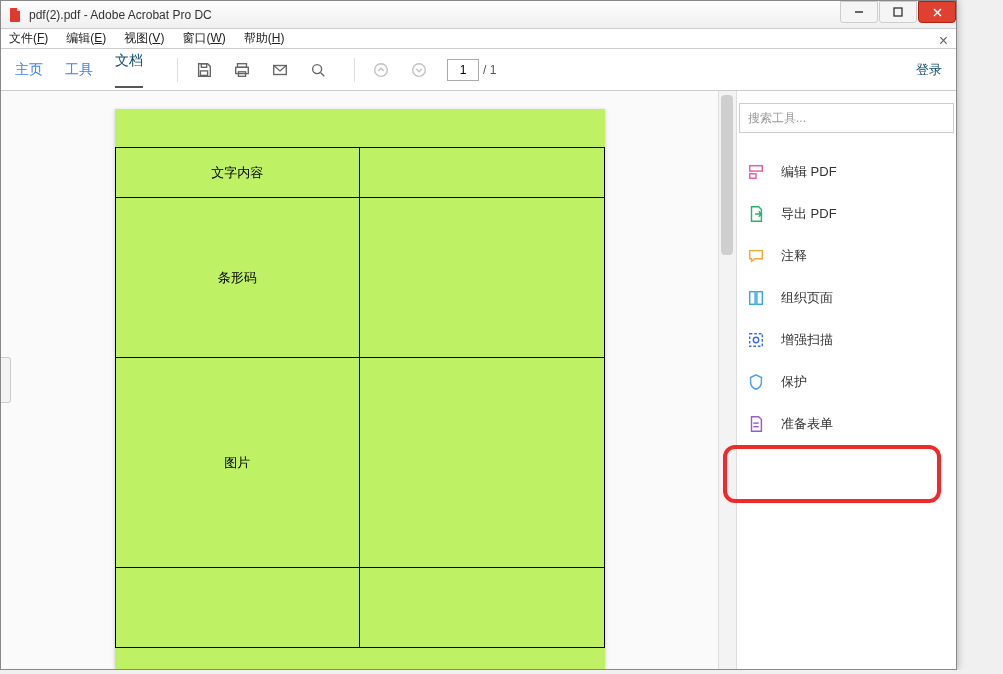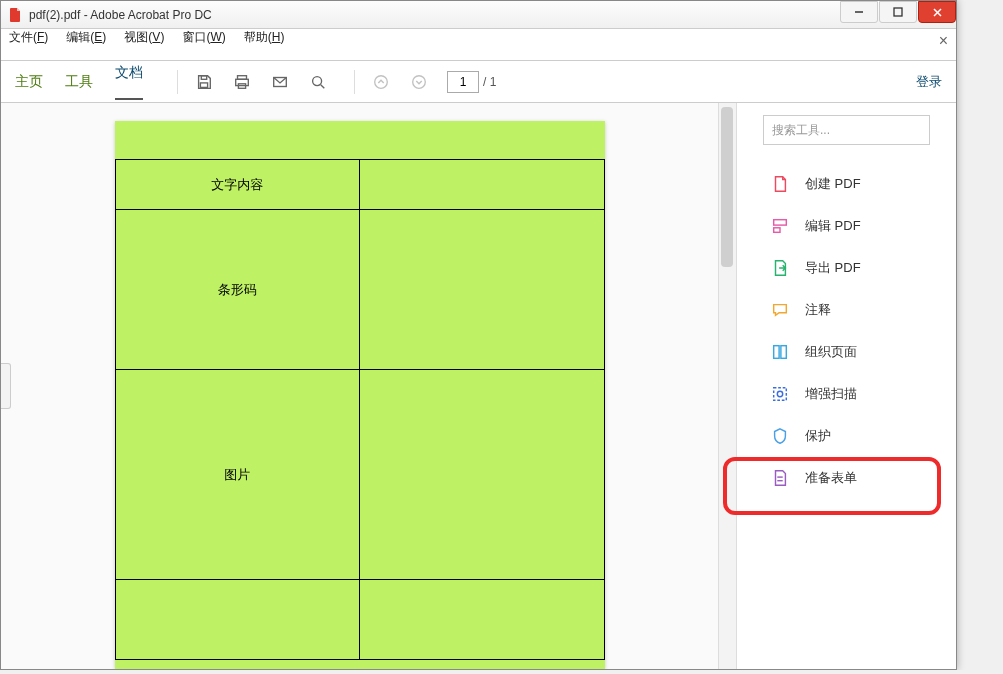--- a/index.html
+++ b/index.html
@@ -33,44 +33,45 @@
 .win-btn {
   width: 38px; height: 22px; margin-top: 0;
   display: flex; align-items: center; justify-content: center;
   cursor: pointer; font-size: 11px;
 }
 .win-btn.min, .win-btn.max { background: #f5f5f5; border: 1px solid #ccc; margin-right: 1px; border-radius: 0 0 3px 3px; }
 .win-btn.close { background: #e04030; border: 1px solid #b02010; border-radius: 0 0 4px 4px; color: #fff; }
 
 
 .menubar {
-  height: 32px;
+  height: 20px;
   background: #fff;
   border-bottom: 1px solid #ccc;
   display: flex;
+  align-items: center;
   padding-left: 8px;
   font-size: 12px;
   position: relative;
 }
 .menu-item { margin-right: 18px; cursor: pointer; color: #222; }
 .menu-item .accel { text-decoration: underline; }
 .menubar .close-doc { position: absolute; right: 8px; top: 3px; font-size: 16px; color: #666; cursor: pointer; }
 
 
 .toolbar {
   height: 42px;
   background: #fff;
   border-bottom: 1px solid #ccc;
   display: flex;
   align-items: center;
   padding: 0 14px;
   font-size: 14px;
   color: #333;
 }
-.toolbar .tab { margin-right: 22px; cursor: pointer; color: #4d7c0f; }
+.toolbar .tab { margin-right: 22px; cursor: pointer; color: #3b82f6; }
 .toolbar .tab.active { color: #0c4a6e; border-bottom: 2px solid #555; padding-bottom: 16px; font-weight: 500; }
 .toolbar-sep { width: 1px; height: 24px; background: #ddd; margin: 0 12px; }
 .tool-icon {
   width: 28px; height: 28px; margin-right: 10px;
   display: flex; align-items: center; justify-content: center;
   cursor: pointer; color: #555;
 }
 .tool-icon svg { width: 18px; height: 18px; stroke: #666; fill: none; stroke-width: 1.5; }
 .page-box {
   width: 32px; height: 22px; border: 1px solid #aaa; font-size: 12px; text-align: center; margin: 0 4px;
@@ -111,21 +112,21 @@
 .r4 td { height: 80px; }
 
 .vscroll {
   width: 18px; background: #f3f3f3; border-left: 1px solid #ddd; position: relative;
 }
 .vscroll .thumb { position: absolute; top: 4px; left: 2px; width: 12px; height: 160px; background: #cfcfcf; border-radius: 4px; }
 
 
 .right-panel {
   width: 220px; background: #fff; border-left: 1px solid #ddd;
-  display: flex; flex-direction: column; padding: 12px 26px;
+  display: flex; flex-direction: column; padding: 12px 2px;
 }
 .search-tools {
   height: 30px; border: 1px solid #ccc; padding: 0 8px; font-size: 12px; color: #999;
   display: flex; align-items: center; margin-bottom: 18px;
 }
 .tool-list { display: flex; flex-direction: column; }
 .tool-row {
   height: 42px; display: flex; align-items: center; font-size: 13px; color: #333; cursor: pointer;
   padding: 0 6px; border-radius: 4px;
 }
@@ -265,29 +266,20 @@
     <div class="vscroll">
       <div class="thumb"></div>
     </div>
 
     <div class="right-panel" style="position:relative">
       <div class="search-tools">
         <span>搜索工具...</span>
       </div>
       <div class="tool-list">
 
-        <div class="tool-row">
-          <span class="ticon">
-              <svg viewBox="0 0 20 20">
-                <path d="M5 2h8l3 3v13H5z" fill="none" stroke="#ec4a5e" stroke-width="1.6"></path>
-                <path d="M13 2v3h3" fill="none" stroke="#ec4a5e" stroke-width="1.6"></path>
-              </svg>
-            </span>
-          <span>创建 PDF</span>
-        </div>
 
         <div class="tool-row">
           <span class="ticon">
               <svg viewBox="0 0 20 20">
                 <rect x="3" y="3" width="14" height="6" fill="none" stroke="#e65aa9" stroke-width="1.6"></rect>
                 <rect x="3" y="12" width="7" height="5" fill="none" stroke="#e65aa9" stroke-width="1.6"></rect>
               </svg>
             </span>
           <span>编辑 PDF</span>
         </div>

